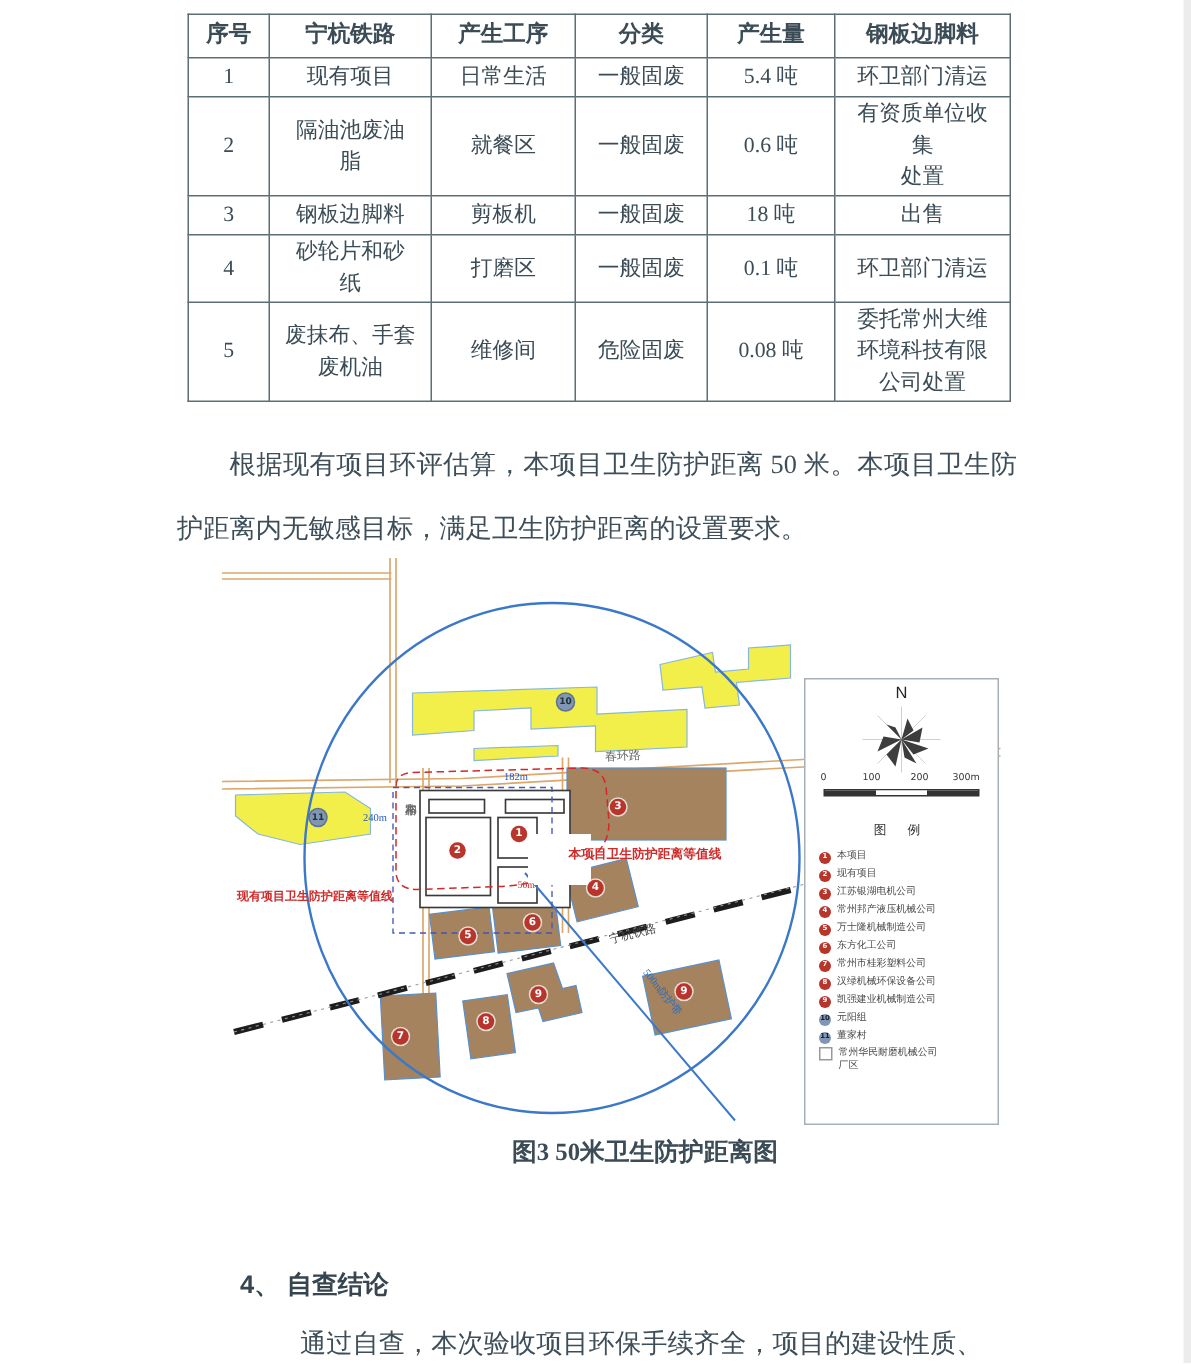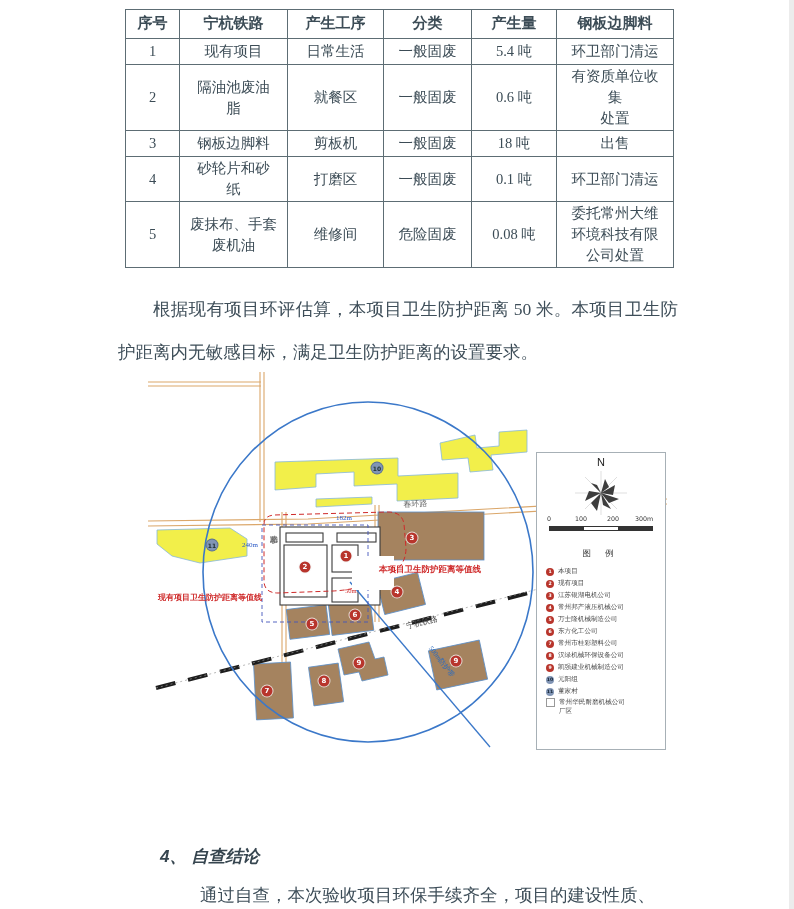--- a/index.html
+++ b/index.html
@@ -262,16 +262,17 @@
         <span class="lg-tx">董家村</span>
         </div>
       <div class="lg-row" style="top:245px;height:18px;align-items:flex-start;">
         <span class="lg-mk square"></span>
         <span class="lg-tx">常州华民耐磨机械公司
 厂区</span>
         </div>
     </div>
   </div>
 
-
-  <div class="h-sans" style="left:160px;top:845px;font-size:17px;font-style:italic;">4、 自查结论</div>
+  <div class="caption" style="left:119px;top:757px;width:560px;text-align:center;text-indent:62px;">图3  50米卫生防护距离图</div>
+
+  <div class="h-sans" style="left:160px;top:845px;font-size:17px;">4、 自查结论</div>
   <div class="para" style="left:118px;top:874px;width:566px;text-indent:82px;">通过自查，本次验收项目环保手续齐全，项目的建设性质、</div>
 </div>
 
 </body></html>

